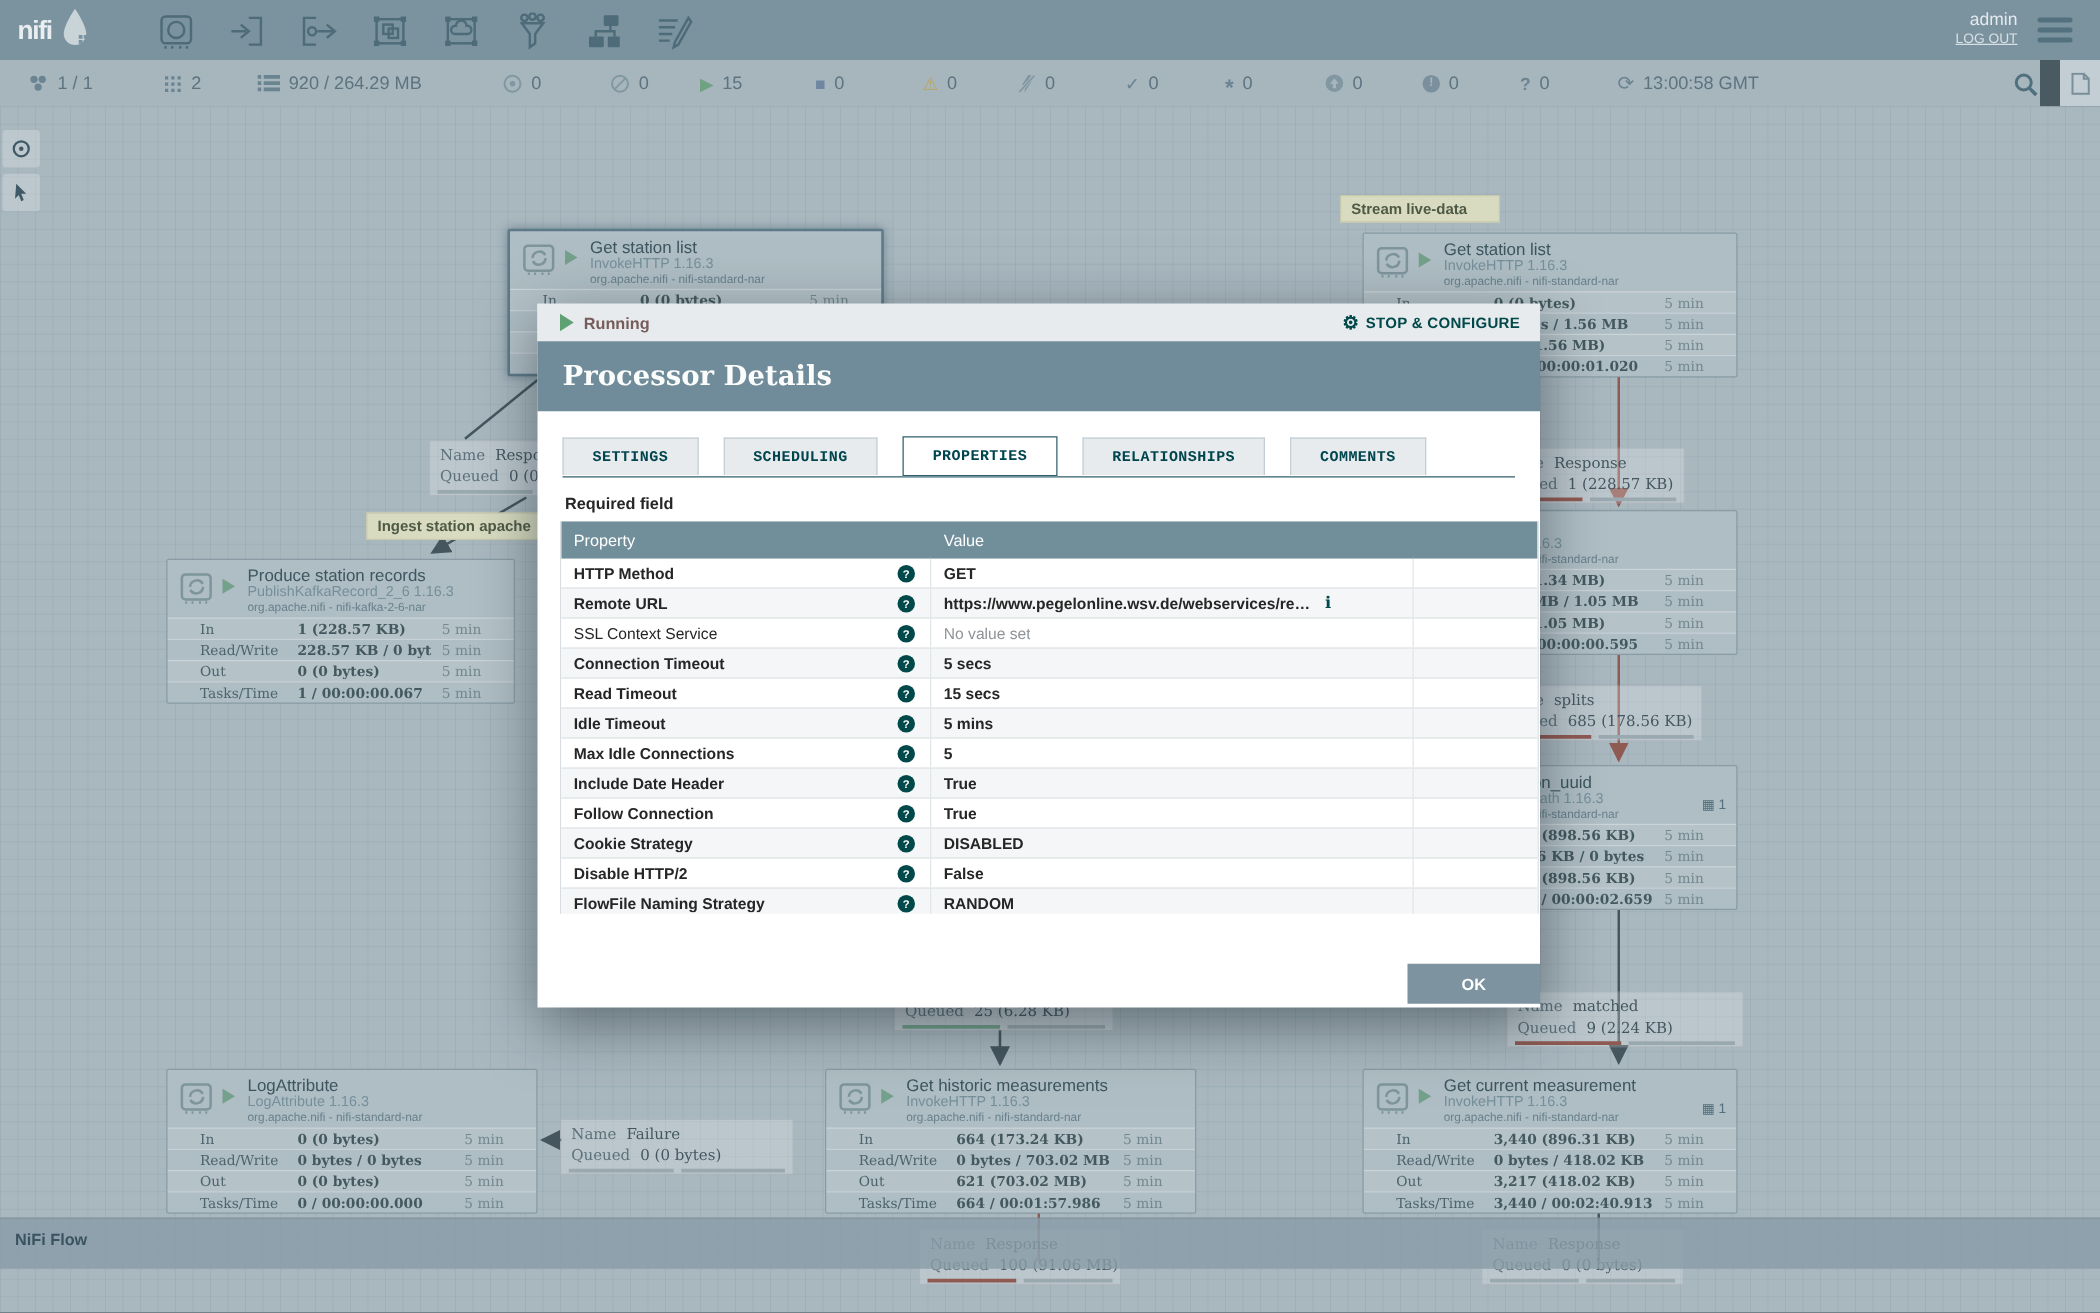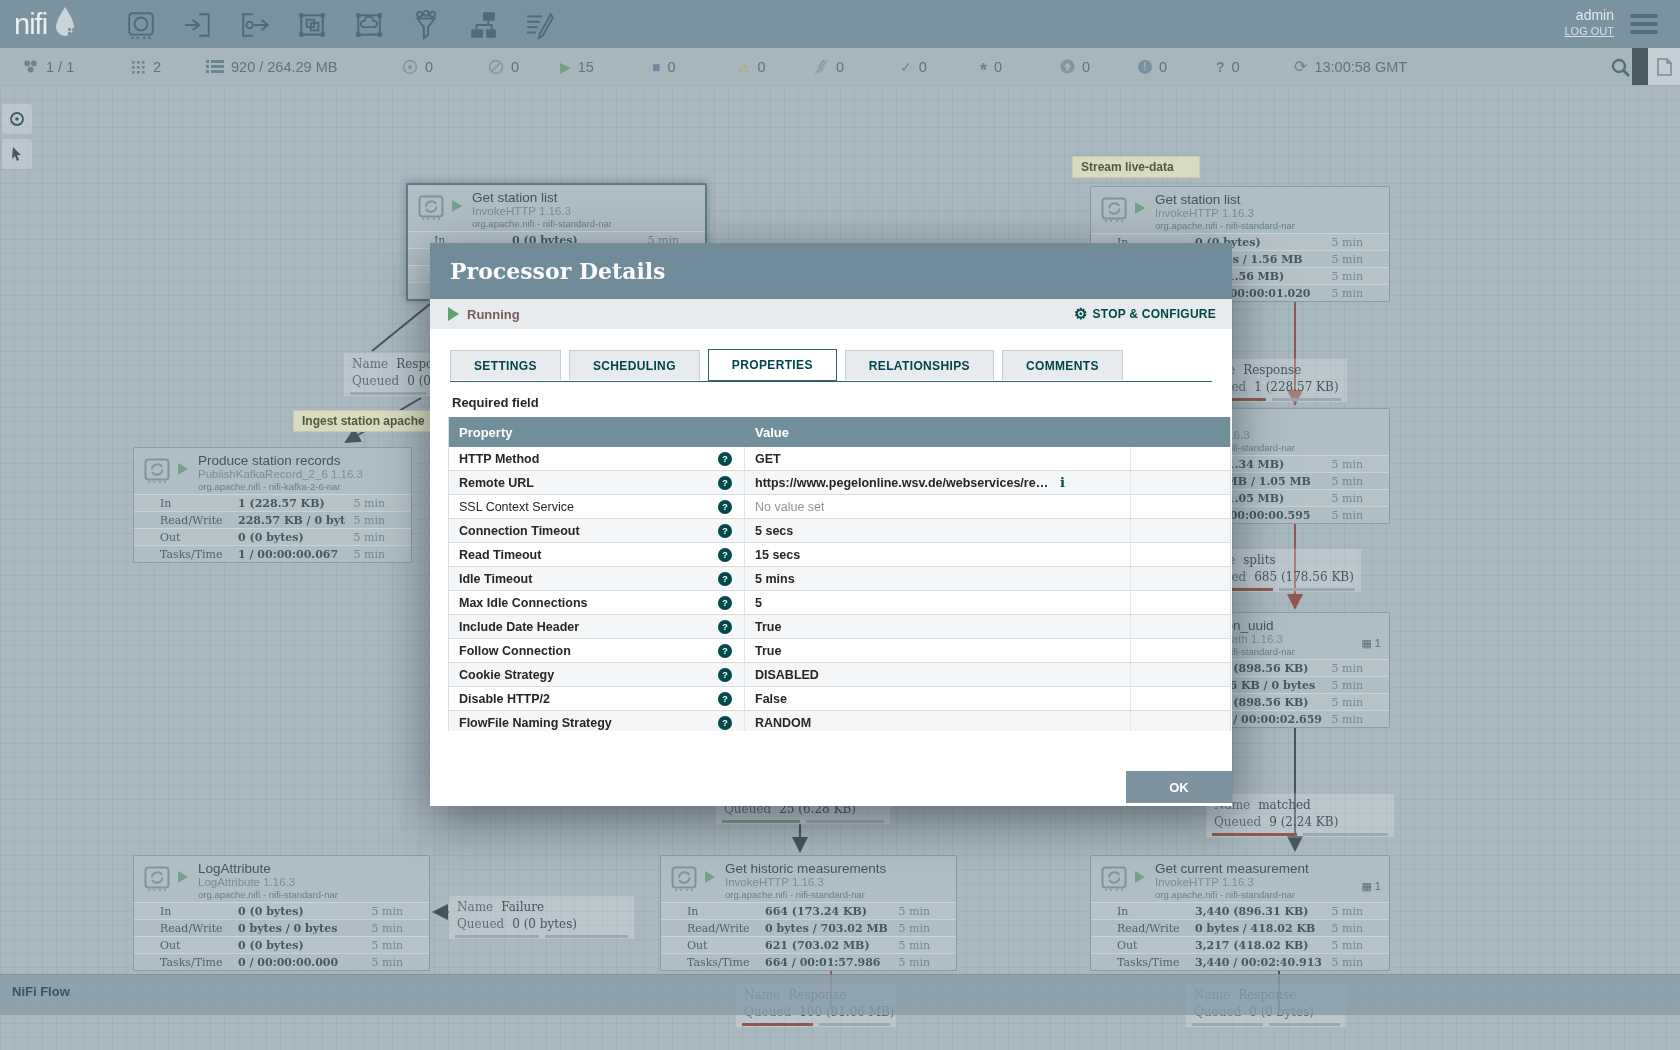--- a/index.html
+++ b/index.html
@@ -2,21 +2,21 @@
 <html><head>
 <meta charset="utf-8">
 <style>
   html,body{margin:0;padding:0;background:#4a5a63;}
   #app{position:relative;width:1680px;height:1050px;overflow:hidden;
        font-family:"Liberation Sans",sans-serif;-webkit-font-smoothing:antialiased;}
   .slab{font-family:"DejaVu Serif",serif;}
   
   #top-bar{position:absolute;left:0;top:0;width:1680px;height:48px;background:#7b929f;border-bottom:1px solid #6d8ais;}
   #logo{position:absolute;left:14px;top:6px;display:flex;align-items:center;gap:6px;}
-  #logo-text{color:#e9eef1;font-size:29px;font-weight:normal;letter-spacing:-1px;line-height:36px;}
+  #logo-text{color:#e9eef1;font-size:21px;font-weight:bold;letter-spacing:-1px;line-height:36px;}
   #toolbar{position:absolute;left:123px;top:9px;display:flex;gap:21px;}
   .tool-icon{width:36px;height:32px;display:flex;align-items:center;justify-content:center;opacity:.92;}
   #user-block{position:absolute;right:66px;top:7px;text-align:right;line-height:16px;}
   #user-name{color:#e4eaed;font-size:14px;}
   #logout-link{color:#d8e0e4;font-size:11px;text-decoration:underline;cursor:pointer;}
   #hamburger{position:absolute;right:22px;top:14px;width:28px;height:20px;cursor:pointer;}
   #hamburger div{height:4px;background:#53707e;border-radius:2px;margin-bottom:4px;}
   
   #status-bar{position:absolute;left:0;top:48px;width:1632px;height:37px;background:#a7b5bd;border-bottom:1px solid #96a6af;}
   .status-item{position:absolute;top:0;height:37px;display:flex;align-items:center;gap:7px;color:#5d7480;font-size:14.5px;}
@@ -67,26 +67,26 @@
   #dialog-title{color:#fbfcfc;font-size:22px;font-weight:bold;margin-left:20px;}
   #dialog-status{height:30px;background:#e7ebed;display:flex;align-items:center;padding:0 16px 0 18px;}
   #state-tri{width:0;height:0;border-left:11px solid #5fa173;border-top:7px solid transparent;border-bottom:7px solid transparent;margin-right:8px;}
   #state-text{font-size:13px;color:#775c5c;font-weight:bold;}
   #stop-configure{margin-left:auto;display:flex;align-items:center;gap:5px;color:#004849;font-size:12px;
                   font-weight:bold;cursor:pointer;letter-spacing:.02em;}
   #stop-configure .gear{font-size:15px;}
   #dialog-body{position:relative;height:477px;}
   #tab-bar{position:absolute;left:20px;right:20px;top:21px;height:31px;display:flex;border-bottom:1px solid #30606d;}
   .tab{height:30px;padding:0 23px;display:flex;align-items:center;background:#e7ebed;border:1px solid #c3cfd4;
-       border-bottom:none;margin-right:8px;font-size:12px;font-weight:bold;color:#00454e;letter-spacing:.03em;cursor:pointer;box-sizing:border-box;}
+       border-bottom:none;margin-right:20px;font-size:12px;font-weight:bold;color:#00454e;letter-spacing:.03em;cursor:pointer;box-sizing:border-box;font-family:Liberation Mono, monospace;}
   .tab.active{background:#fff;border:1px solid #30606d;height:32px;margin-top:-1px;}
   #required-note{position:absolute;left:22px;top:66px;font-size:13px;font-weight:bold;color:#262626;}
   #prop-table{position:absolute;left:18px;top:88px;width:781px;height:314px;overflow:hidden;
               border-left:1px solid #d7dde0;border-right:1px solid #d7dde0;}
-  #prop-head{height:30px;background:#718e9b;display:flex;align-items:center;color:#fff;font-size:13px;font-weight:bold;}
+  #prop-head{height:30px;background:#718e9b;display:flex;align-items:center;color:#fff;font-size:13px;font-weight:normal;}
   .col-prop{width:296px;padding-left:10px;box-sizing:border-box;}
   .col-val{width:386px;padding-left:10px;box-sizing:border-box;}
   .prop-row{height:23px;display:flex;align-items:center;border-bottom:1px solid #d7dde0;font-size:12.5px;background:#fff;}
   .prop-row:nth-child(even){background:#f4f6f7;}
   .prop-row .col-prop{display:flex;align-items:center;border-right:1px solid #e1e6e9;height:100%;}
   .prop-row .col-val{display:flex;align-items:center;border-right:1px solid #e1e6e9;height:100%;}
   .pname{flex-grow:1;color:#262626;white-space:nowrap;overflow:hidden;}
   .pname.req{font-weight:bold;}
   .qmark{width:14px;height:14px;border-radius:50%;background:#004849;color:#fff;font-size:9px;font-weight:bold;
          display:inline-flex;align-items:center;justify-content:center;margin-right:12px;flex-shrink:0;cursor:default;}
@@ -757,31 +757,31 @@
             <div style="background:#9aa9b0"></div>
           </div>
         </div>
       </div>
     <div id="breadcrumb-bar">
       <span id="breadcrumb">NiFi Flow</span>
     </div>
   </div>
 
   <div id="dialog">
-    <div id="dialog-header">
-      <span id="dialog-title" class="slab">Processor Details</span>
-    </div>
     <div id="dialog-status">
       <span id="state-tri"></span>
       <span id="state-text">Running</span>
       <span id="stop-configure">
         <span class="gear">⚙</span>
         <span>STOP &amp; CONFIGURE</span>
       </span>
     </div>
+    <div id="dialog-header">
+      <span id="dialog-title" class="slab">Processor Details</span>
+    </div>
     <div id="dialog-body">
       <div id="tab-bar">
           <div class="tab">SETTINGS</div>
           <div class="tab">SCHEDULING</div>
           <div class="tab active">PROPERTIES</div>
           <div class="tab">RELATIONSHIPS</div>
           <div class="tab">COMMENTS</div>
         </div>
       <div id="required-note">Required field</div>
       <div id="prop-table">

